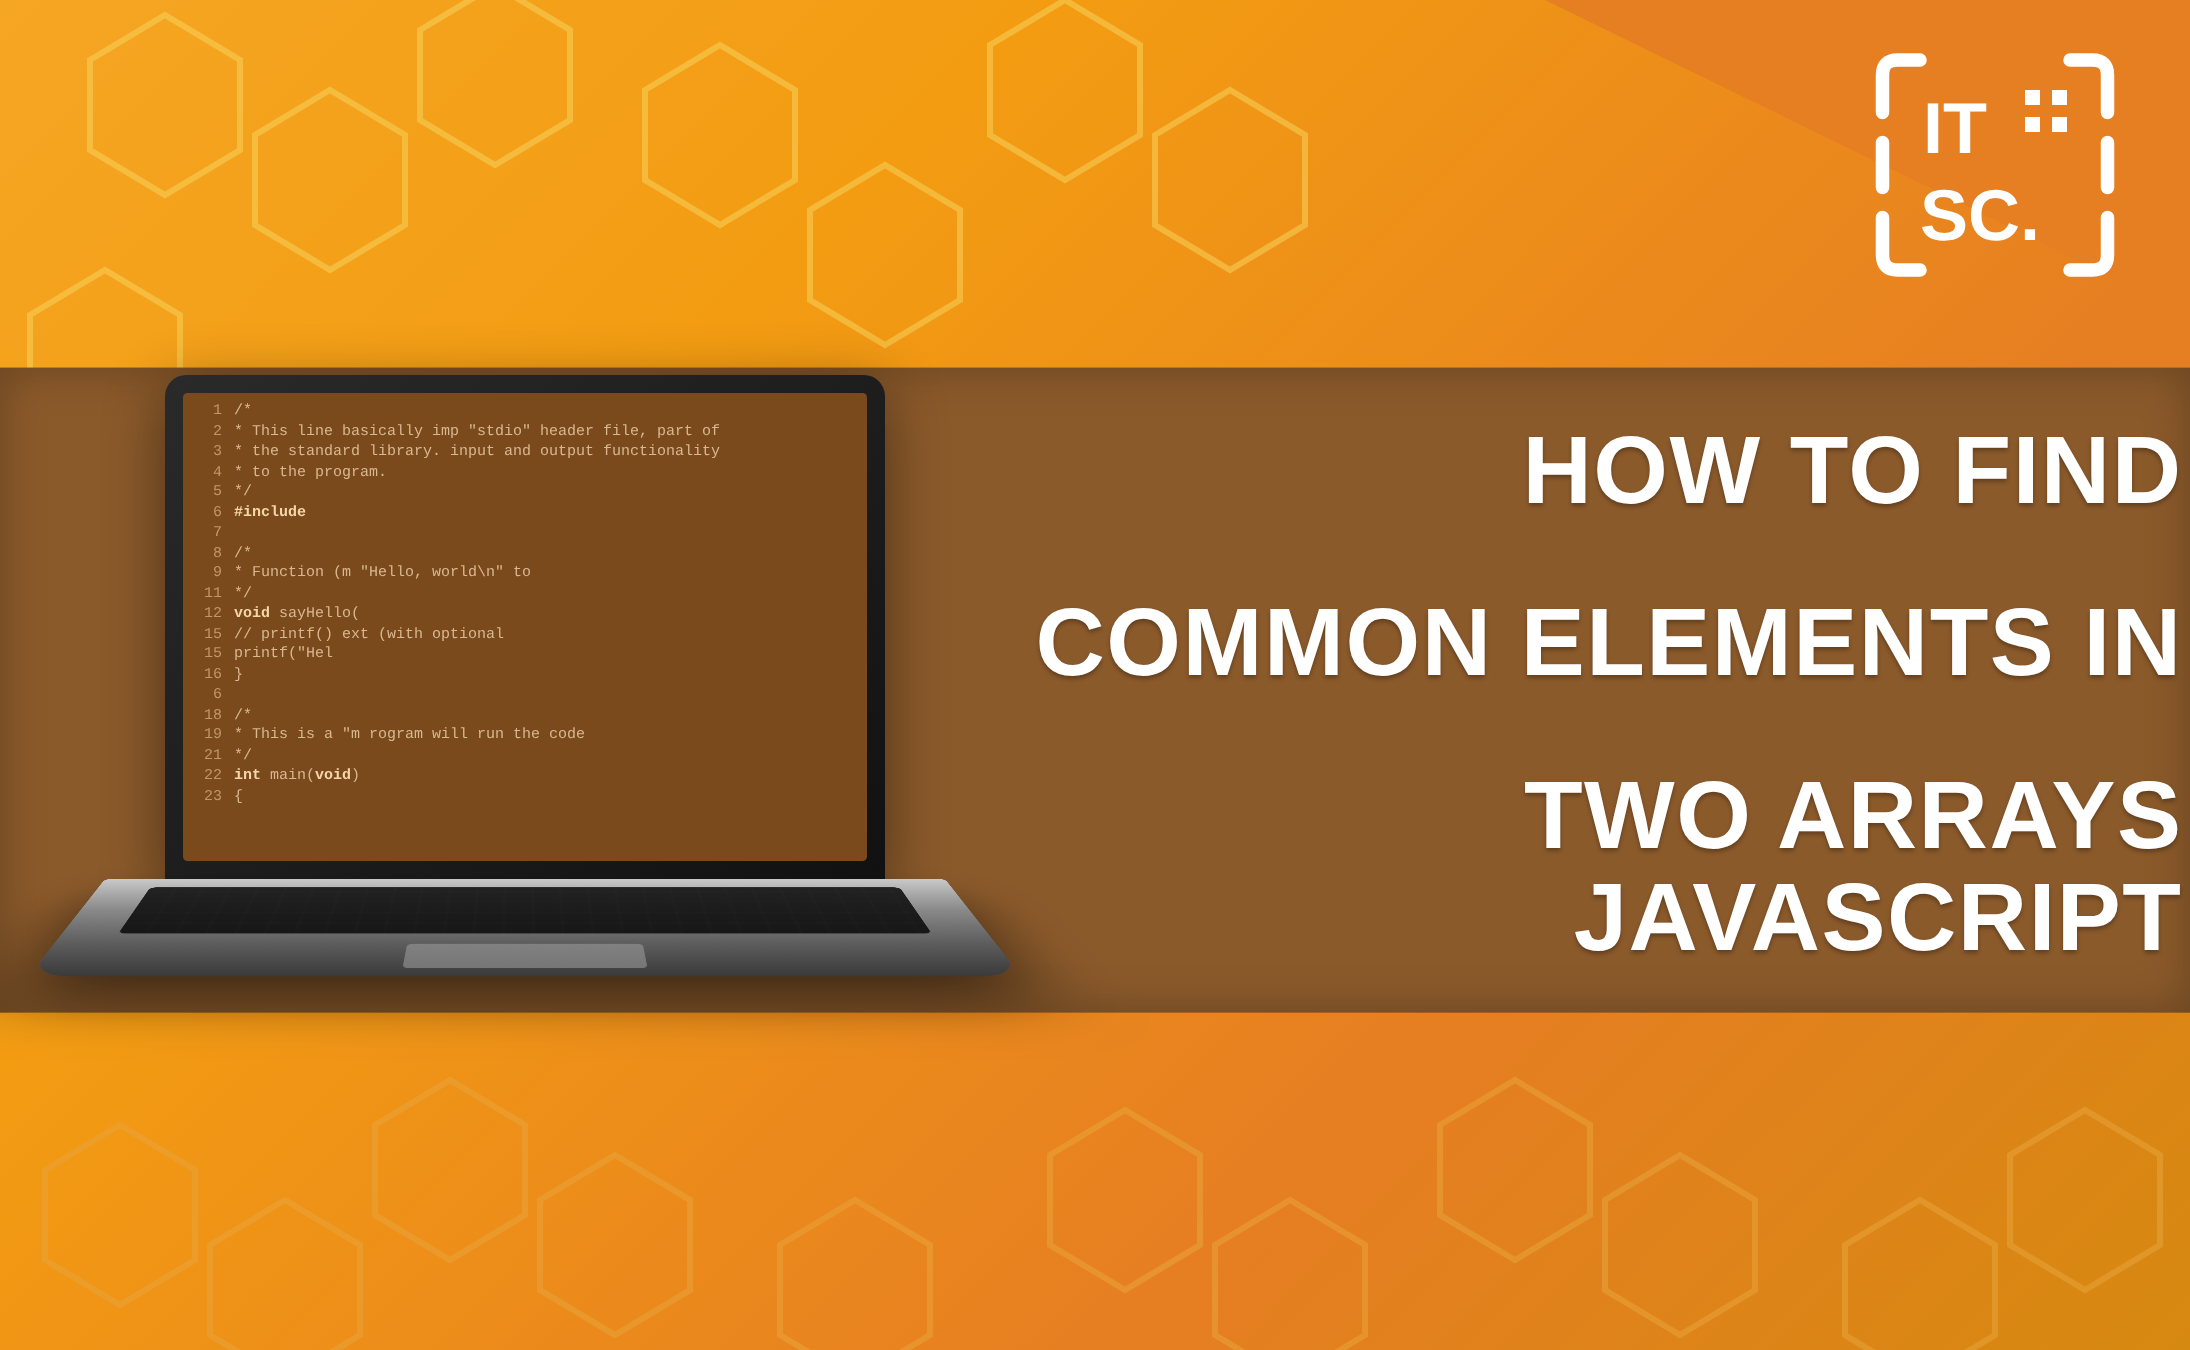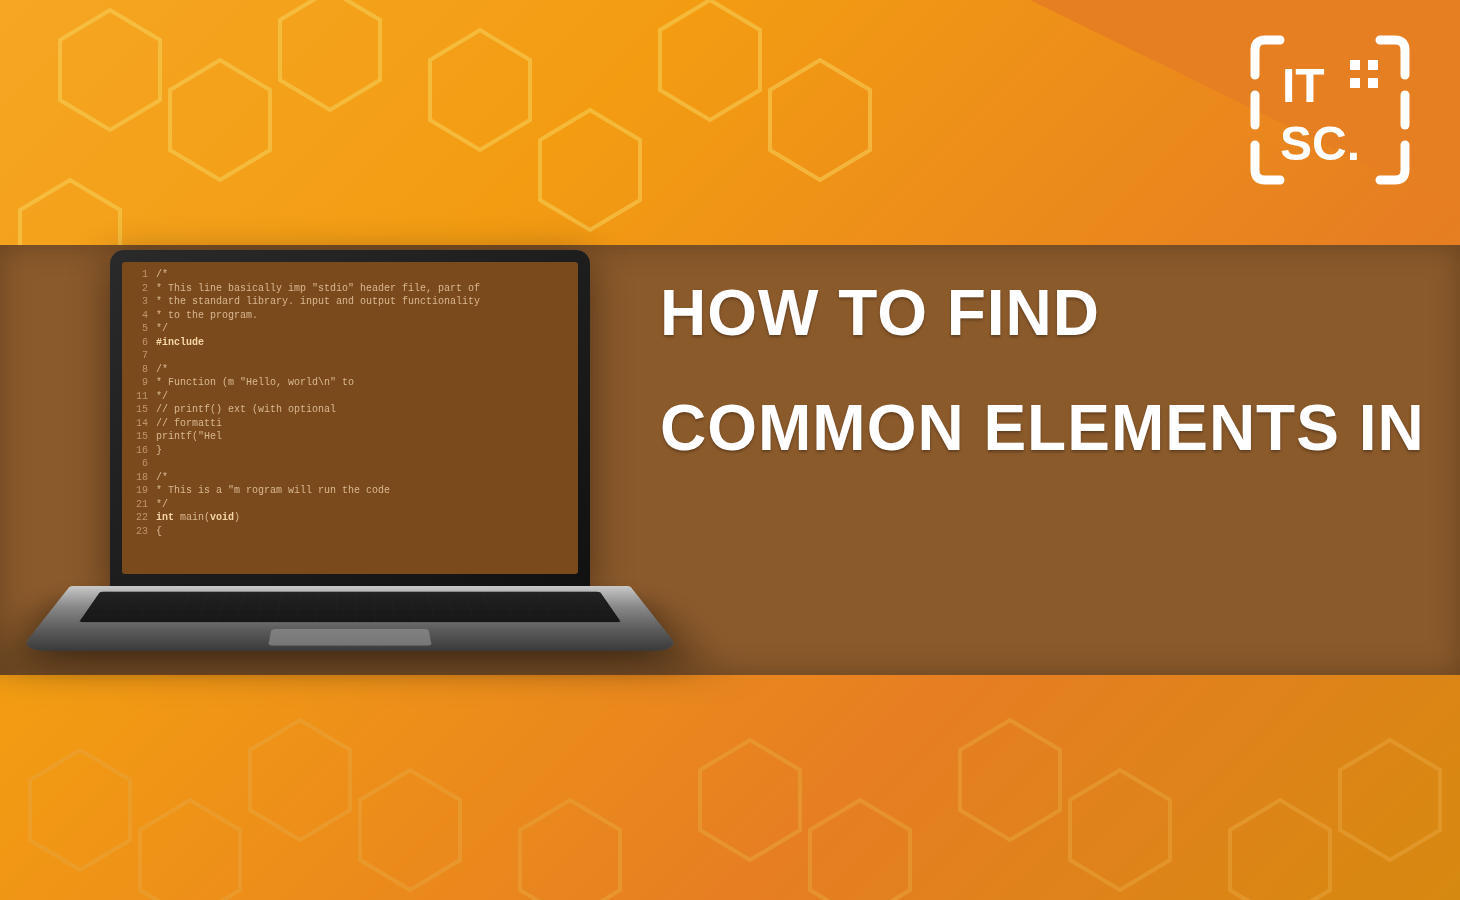--- a/index.html
+++ b/index.html
@@ -43,21 +43,21 @@
     height: 160px;
   }
   .title-block {
     position: absolute;
     top: 280px;
     left: 660px;
     right: 5px;
     color: #fff;
     font-weight: 900;
     font-stretch: condensed;
-    text-align: left;
+    text-align: right;
     letter-spacing: 1px;
   }
   .title-line {
     font-size: 64px;
     line-height: 1.05;
     margin-bottom: 48px;
     text-shadow: 0 2px 3px rgba(0,0,0,0.3);
     font-family: Impact, "Arial Black", sans-serif;
   }
   .title-line:last-child { margin-bottom: 0; }
@@ -189,20 +189,21 @@
     <rect x="100" y="48" width="10" height="10"></rect>
     <rect x="118" y="48" width="10" height="10"></rect>
   </g>
 </svg>
 
 <div class="brown-band"></div>
 
 <div class="title-block">
   <div class="title-line">HOW TO FIND</div>
   <div class="title-line">COMMON ELEMENTS IN</div>
+  <div class="title-line">TWO ARRAYS JAVASCRIPT</div>
 </div>
 
 <div class="laptop">
   <div class="screen-frame">
     <div class="screen">
       <div id="code-container">
           <div class="code-row">
             <span class="ln">1</span>
             <span>/*</span>
           </div>
@@ -236,26 +237,26 @@
           </div>
           <div class="code-row">
             <span class="ln">9</span>
             <span> * Function (m                  "Hello, world\n" to</span>
           </div>
           <div class="code-row">
             <span class="ln">11</span>
             <span> */</span>
           </div>
           <div class="code-row">
+            <span class="ln">12</span>
+            <span><span class="kw">void</span> sayHello(</span>
+          </div>
+          <div class="code-row">
             <span class="ln">15</span>
             <span>   // printf()                  ext (with optional</span>
-          </div>
-          <div class="code-row">
-            <span class="ln">14</span>
-            <span>   // formatti</span>
           </div>
           <div class="code-row">
             <span class="ln">15</span>
             <span>   printf("Hel</span>
           </div>
           <div class="code-row">
             <span class="ln">16</span>
             <span>}</span>
           </div>
           <div class="code-row">

